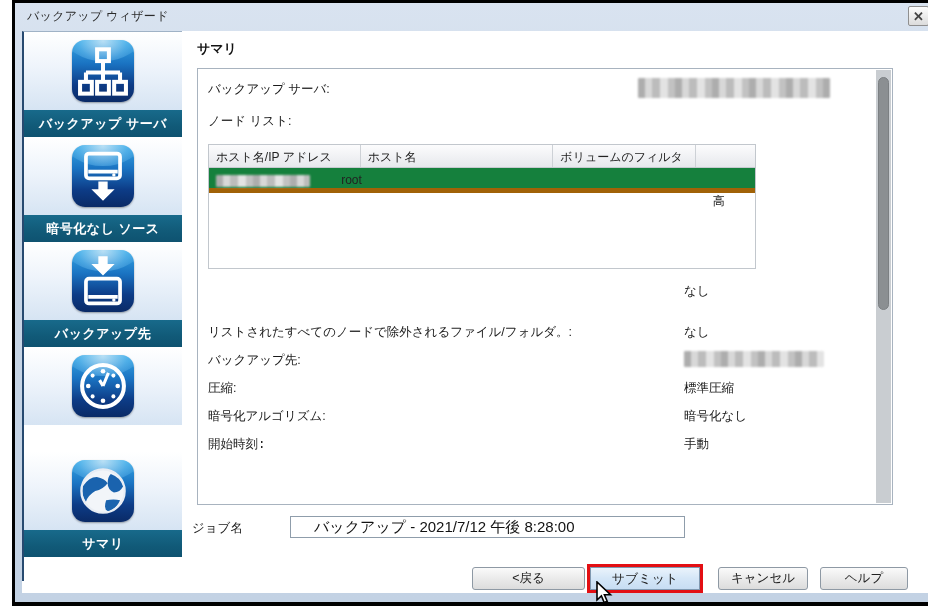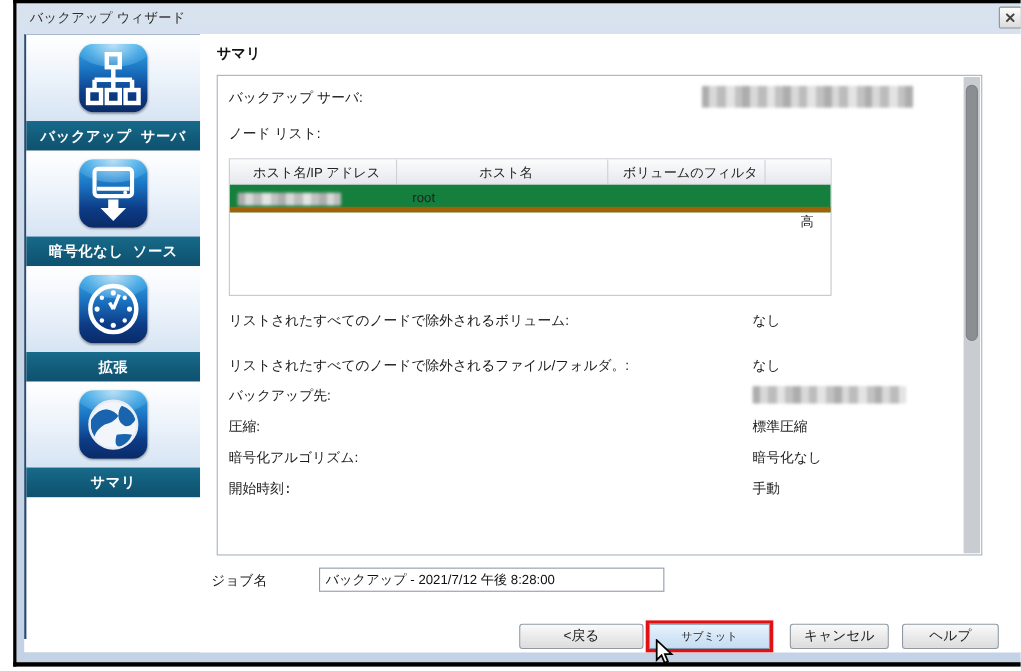--- a/index.html
+++ b/index.html
@@ -18,34 +18,34 @@
 
   .dialog { position:absolute; left:7px; top:28px; width:908px; height:562px; background:#fff; }
 
   
   .sidebar { position:absolute; left:0; top:0; bottom:12px; width:160px;
     border-left:2px solid #274a70; border-top:1px solid #9fb2c6; background:#fff; }
   .step { height:105px; }
   .icon-cell { height:78px; display:flex; align-items:center; justify-content:center;
     background:linear-gradient(180deg,#ffffff 0%,#eef4fb 45%,#d6e4f3 100%); }
   .band { height:27px; background:linear-gradient(180deg,#186a8b 0%,#115a78 60%,#0e5270 100%);
-    color:#fff; font-size:13px; font-weight:600; display:flex; align-items:center; justify-content:center; letter-spacing:.5px;font-family:Liberation Mono, monospace; }
+    color:#fff; font-size:13px; font-weight:600; display:flex; align-items:center; justify-content:center; letter-spacing:.5px; }
   .app-icon { position:relative; width:62px; height:62px; border-radius:13px; overflow:hidden;
     background:linear-gradient(180deg,#37a7e4 0%,#1a73c2 38%,#0d3c87 72%,#0a2a66 100%);
     box-shadow:0 1px 2px rgba(0,0,0,.35); }
   .app-icon::before { content:""; position:absolute; left:-12%; right:-12%; top:-46%; height:80%; border-radius:50%;
     background:radial-gradient(ellipse at 50% 60%, rgba(255,255,255,.65) 0%, rgba(140,215,255,.35) 45%, rgba(255,255,255,0) 75%); }
   .app-icon svg { position:relative; width:100%; height:100%; }
 
   
   .content { position:absolute; left:160px; top:0; right:0; bottom:0; background:#fff; }
   .heading { position:absolute; left:15px; top:9px; font-size:13px; font-weight:bold; color:#111; }
 
   .panel { position:absolute; left:15px; top:37px; width:696px; height:437px;
-    border:1px solid #a8b3bf; background:#fff; font-size:12.5px; color:#1a1a1a;text-align:center; }
+    border:1px solid #a8b3bf; background:#fff; font-size:12.5px; color:#1a1a1a; }
   .p-label { position:absolute; left:10px; white-space:nowrap; }
   .p-value { position:absolute; left:486px; white-space:nowrap; }
 
   .redacted { position:absolute; border-radius:1px; filter:blur(1.3px);
     background-image:
       repeating-linear-gradient(90deg,#adadad 0 7px,#d8d8d8 7px 14px,#bcbcbc 14px 22px,#e3e3e3 22px 30px,#c2c2c2 30px 37px),
       repeating-linear-gradient(0deg, rgba(255,255,255,.45) 0 6px, rgba(110,110,110,.35) 6px 12px); }
 
   
   .node-table { position:absolute; left:10px; top:75px; width:548px; height:125px;
@@ -58,34 +58,34 @@
   .trow { position:relative; display:flex; height:25px; border-bottom:5px solid #a16207; background:#15803d; }
   .td { font-size:12px; color:#222; padding:5px 0 0 7px; white-space:nowrap; }
 
   
   .scroll-track { position:absolute; top:1px; bottom:1px; right:1px; width:15px; background:#c9cdd1; }
   .scroll-thumb { position:absolute; left:2px; top:7px; width:11px; height:233px; border-radius:6px;
     background:linear-gradient(90deg,#9a9e a0,#86898c); background:#8b8f92; border:1px solid #7c8083; }
 
   
   .job-label { position:absolute; left:10px; top:489px; font-size:12.5px; color:#1a1a1a; }
-  .job-input { position:absolute; left:108px; top:485px; width:314px; height:22px;
-    border:1px solid #8f9dab; background:#fff; font-size:12px; color:#111; padding:0 5px;
+  .job-input { position:absolute; left:108px; top:485px; width:395px; height:22px;
+    border:1px solid #8f9dab; background:#fff; font-size:15px; color:#111; padding:0 23px;
     font-family:"Liberation Sans", sans-serif; }
 
   
   .btn { position:absolute; top:536px; height:23px; border:1px solid #8e99a4; border-radius:3px;
     background:linear-gradient(180deg,#fafafa 0%,#ececec 45%,#dcdcdc 100%);
     font-size:12.5px; color:#222; font-family:"Liberation Sans", sans-serif; text-align:center; cursor:default; }
   .btn-back { left:290px; width:113px; }
   .submit-wrap { position:absolute; left:405px; top:533px; width:116px; height:29px;
     border:3px solid #e30f13; display:flex; }
   .btn-submit { flex:1; border:1px solid #7f98b0; border-radius:0;
     background:linear-gradient(180deg,#eaf3fc 0%,#d4e6f7 50%,#c7ddf3 100%);
-    font-size:10px; color:#222; font-family:"Liberation Sans", sans-serif; }
+    font-size:13px; color:#222; font-family:"Liberation Sans", sans-serif; }
   .btn-cancel { left:536px; width:90px; }
   .btn-help { left:638px; width:88px; }
 
   .cursor { position:absolute; left:592px; top:581px; width:22px; height:24px; z-index:50; }
 </style>
 </head>
 <body>
 
 <div class="screen">
   <div class="window">
@@ -127,41 +127,55 @@
                   <path d="M10.5 17.2 H29.5"></path>
                 </g>
                 <circle cx="27" cy="19.3" r="1.1" fill="#fff"></circle>
                 <polygon fill="#fff" points="17,23.5 23,23.5 23,28.5 27.5,28.5 20,36 12.5,28.5 17,28.5"></polygon>
               </svg>
             </div>
           </div>
           <div class="band">暗号化なし ソース</div>
         </div>
 
+        <div class="step">
+          <div class="icon-cell">
+            <div class="app-icon">
+              <svg viewBox="0 0 40 40">
+                <polygon fill="#fff" points="17,4 23,4 23,9 27.5,9 20,16.5 12.5,9 17,9"></polygon>
+                <g fill="none" stroke="#fff" stroke-width="2.4">
+                  <rect x="9" y="18.5" width="22" height="16" rx="2"></rect>
+                  <path d="M10.5 30.2 H29.5"></path>
+                </g>
+                <circle cx="27" cy="32.3" r="1.1" fill="#fff"></circle>
+              </svg>
+            </div>
+          </div>
+          <div class="band">バックアップ先</div>
+        </div>
 
         <div class="step">
           <div class="icon-cell">
             <div class="app-icon">
               <svg viewBox="0 0 40 40">
                 <circle cx="20" cy="20" r="13.5" fill="none" stroke="#fff" stroke-width="2.6"></circle>
                 <g fill="#fff">
                   <circle cx="20" cy="10.5" r="1.5"></circle>
                     <circle cx="20" cy="29.5" r="1.5"></circle>
                   <circle cx="10.5" cy="20" r="1.5"></circle>
                     <circle cx="29.5" cy="20" r="1.5"></circle>
                   <circle cx="13.3" cy="13.3" r="1.3"></circle>
                     <circle cx="26.7" cy="13.3" r="1.3"></circle>
                   <circle cx="13.3" cy="26.7" r="1.3"></circle>
                     <circle cx="26.7" cy="26.7" r="1.3"></circle>
                 </g>
                 <path d="M20 20 L23.5 11.5 M20 20 L17.8 16.2" stroke="#fff" stroke-width="2" fill="none"></path>
               </svg>
             </div>
           </div>
-          <div class="band">拡張</div>
         </div>
 
         <div class="step">
           <div class="icon-cell">
             <div class="app-icon">
               <svg viewBox="0 0 40 40">
                 <circle cx="20" cy="20" r="14" fill="#f2f5f9"></circle>
                 <path fill="#1a63ae" d="M7 17 q4-6 9-6 q5 1 7 4 q-3 4-8 5 q-5 3-6 7 q-3-4-2-10 Z"></path>
                 <path fill="#1a63ae" d="M25 9 q6 2 8 8 q-2 4-6 4 q-4-2-4-6 q0-4 2-6 Z"></path>
                 <path fill="#1a63ae" d="M22 26 q5-1 9 0 q-2 5-7 7 q-4 0-2-7 Z"></path>
@@ -194,21 +208,20 @@
               <div class="td c0">
                 <div class="redacted" style="left:7px; top:7px; width:94px; height:12px;"></div>
               </div>
               <div class="td c1">root</div>
               <div class="td c2"></div>
               <div class="td c3"></div>
               <div class="td c4">高</div>
             </div>
           </div>
 
-          <span class="p-label" style="top:214px;">リストされたすべてのノードで除外されるボリューム:</span>
           <span class="p-value" style="top:214px;">なし</span>
 
           <span class="p-label" style="top:255px;">リストされたすべてのノードで除外されるファイル/フォルダ。:</span>
           <span class="p-value" style="top:255px;">なし</span>
 
           <span class="p-label" style="top:283px;">バックアップ先:</span>
           <div class="redacted" style="left:486px; top:282px; width:140px; height:16px;"></div>
 
           <span class="p-label" style="top:311px;">圧縮:</span>
           <span class="p-value" style="top:311px;">標準圧縮</span>

